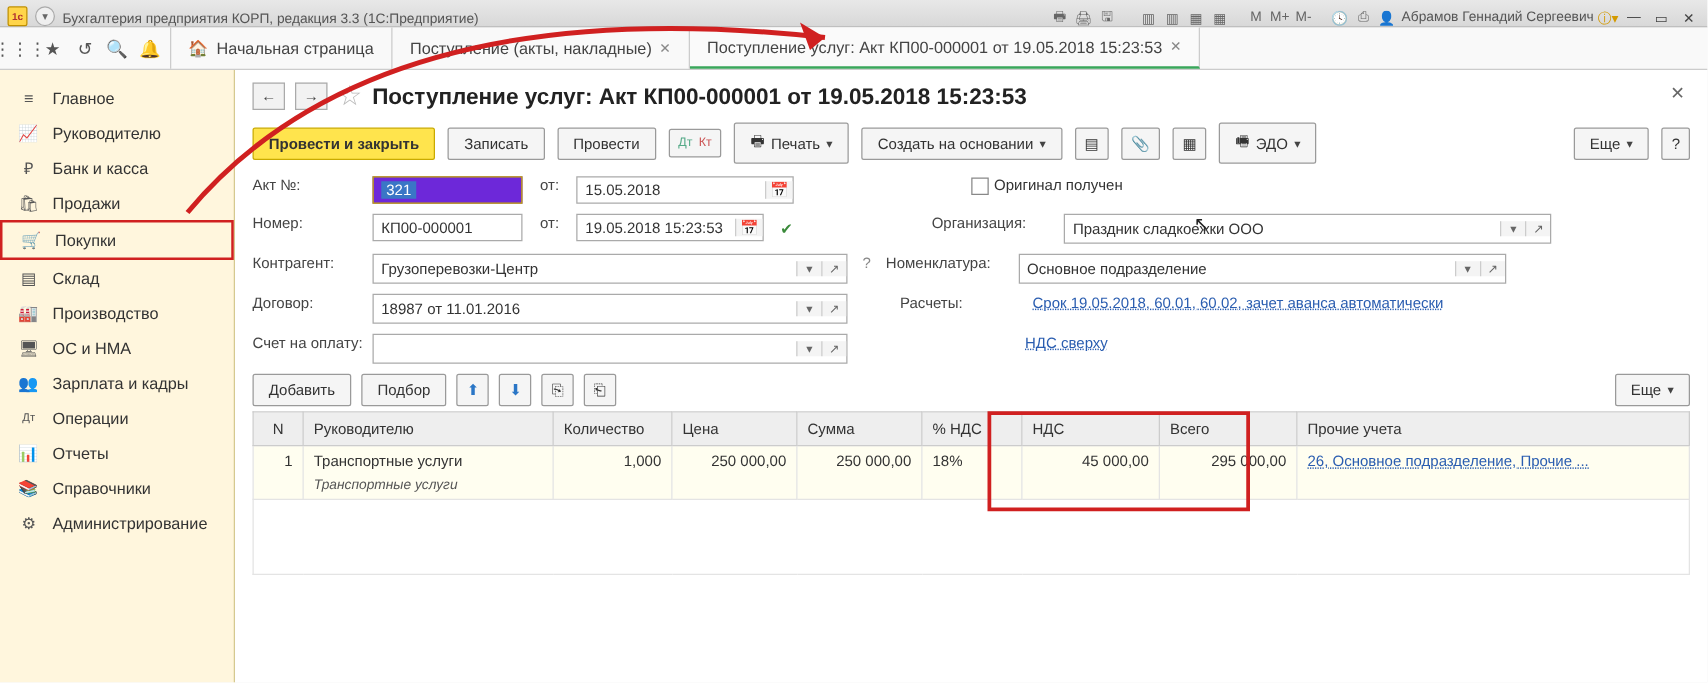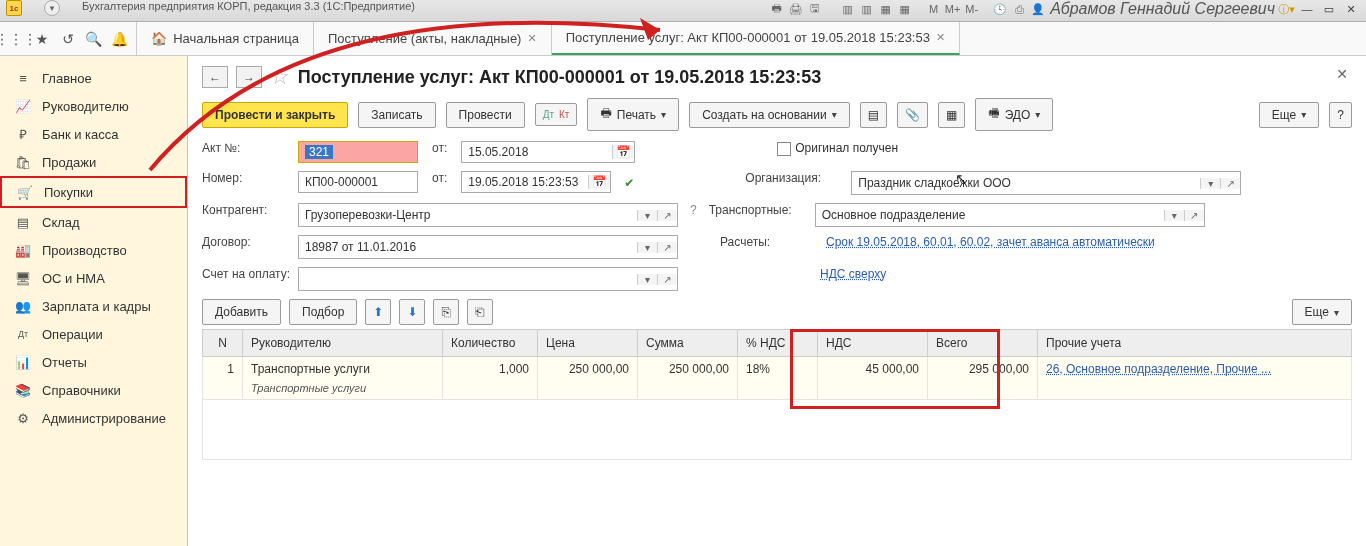--- a/index.html
+++ b/index.html
@@ -12,23 +12,23 @@
     height: 546px;
     overflow: hidden;
     position: relative;
   }
   
   .titlebar {
     height: 22px;
     background: linear-gradient(to bottom, #e8e8e8, #d8d8d8);
     border-bottom: 1px solid #b0b0b0;
     display: flex;
-    align-items: flex-start;
+    align-items: flex-end;
     padding: 0 6px;
-    gap: 22px;
+    gap: 6px;
   }
   .titlebar .app-icon {
     width: 16px; height: 16px;
     background: #ffd54a;
     border: 1px solid #c09000;
     border-radius: 2px;
     display: flex;
     align-items: center;
     justify-content: center;
     font-size: 8px;
@@ -53,23 +53,22 @@
     width: 15px; height: 14px;
     display: inline-flex;
     align-items: center; justify-content: center;
     font-size: 11px;
     color: #666;
   }
   .titlebar-right {
     display:flex; align-items:center; gap:4px;
   }
   .titlebar .user {
-    font-size: 16px;
+    font-size: 11px;
     color: #555;
-    font-style: italic;
   }
   .win-btn { width:18px;height:14px;display:inline-flex;align-items:center;justify-content:center;color:#444;font-size:11px; }
 
   
   .tabsrow {
     height: 34px;
     background: #f9f9f9;
     border-bottom: 1px solid #ccc;
     display: flex;
     align-items: stretch;
@@ -169,21 +168,21 @@
   .lbl { width: 90px; font-size:12px; color:#444; }
   .lbl2 { width: 100px; font-size:12px; color:#444; }
   .inp {
     border: 1px solid #aaa;
     background:#fff;
     height: 22px;
     padding: 0 6px;
     font-size: 12px;
     display: flex; align-items: center;
   }
-  .inp.sel { border-color:#c9aa00; background:#fca5a5; }
+  .inp.sel { border-color:#c9aa00; background:#6d28d9; }
   .inp.sel .selval { background:#3a76c6; color:#fff; padding:0 4px; }
   .date-field {
     display:flex; align-items:center;
     border: 1px solid #aaa;
     height:22px;
   }
   .date-field .dv { padding:0 6px; flex:1; font-size:12px; }
   .date-field .cal { width:22px; text-align:center; border-left:1px solid #ccc; color:#666;background:#f4f4f4; }
   .from-lbl { padding: 0 8px; color:#444; }
   .combo {
@@ -422,21 +421,21 @@
     </div>
 
     <div class="formrow">
       <span class="lbl">Контрагент:</span>
       <span class="combo" style="width:380px">
           <span class="cv">Грузоперевозки-Центр</span>
           <span class="cb">▾</span>
           <span class="cb">↗</span>
         </span>
       <span style="color:#888;padding:0 6px">?</span>
-      <span class="lbl2">Транспортные:</span>
+      <span class="lbl2">Номенклатура:</span>
       <span class="combo" style="width:390px">
           <span class="cv">Основное подразделение</span>
           <span class="cb">▾</span>
           <span class="cb">↗</span>
         </span>
     </div>
 
     <div class="formrow">
       <span class="lbl">Договор:</span>
       <span class="combo" style="width:380px">

